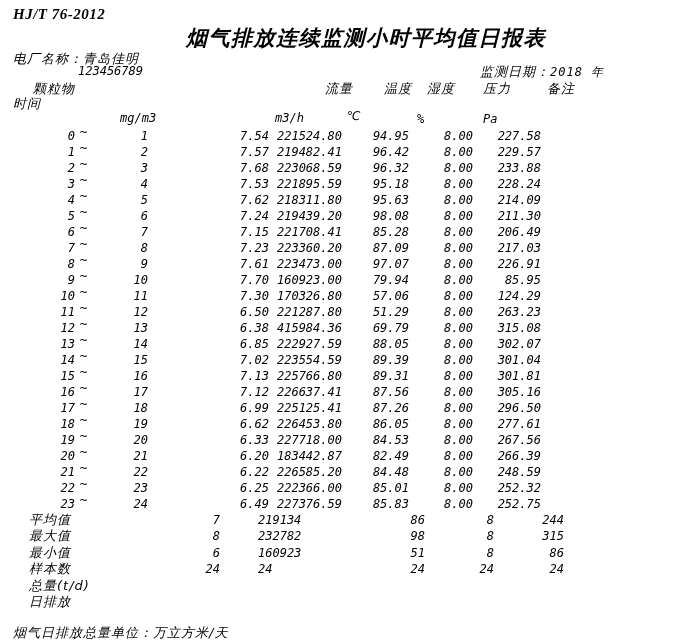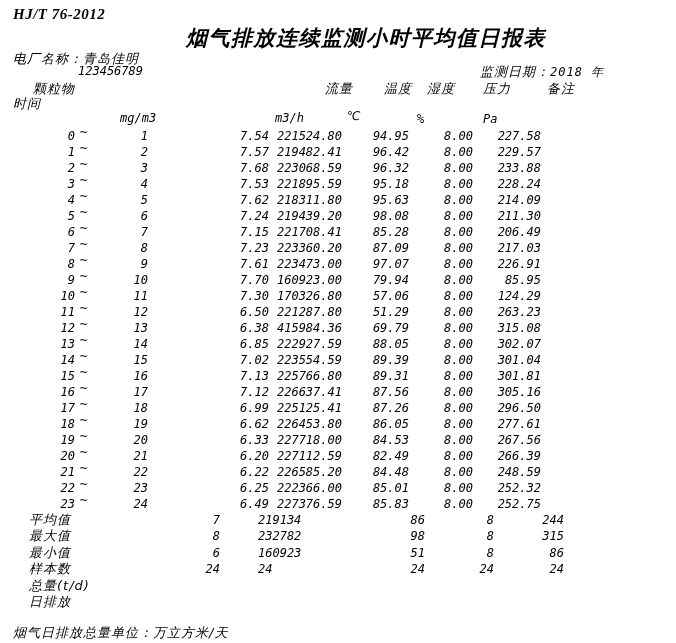--- a/index.html
+++ b/index.html
@@ -302,21 +302,21 @@
         <span class="c-temp num">84.53</span>
         <span class="c-hum num">8.00</span>
         <span class="c-pres num">267.56</span>
       </div>
 
       <div class="row">
         <span class="c-from num">20</span>
         <span class="c-tld">~</span>
         <span class="c-to num">21</span>
         <span class="c-dust num">6.20</span>
-        <span class="c-flow num">227112.59</span>
+        <span class="c-flow num">183442.87</span>
         <span class="c-temp num">82.49</span>
         <span class="c-hum num">8.00</span>
         <span class="c-pres num">266.39</span>
       </div>
 
       <div class="row">
         <span class="c-from num">21</span>
         <span class="c-tld">~</span>
         <span class="c-to num">22</span>
         <span class="c-dust num">6.22</span>

